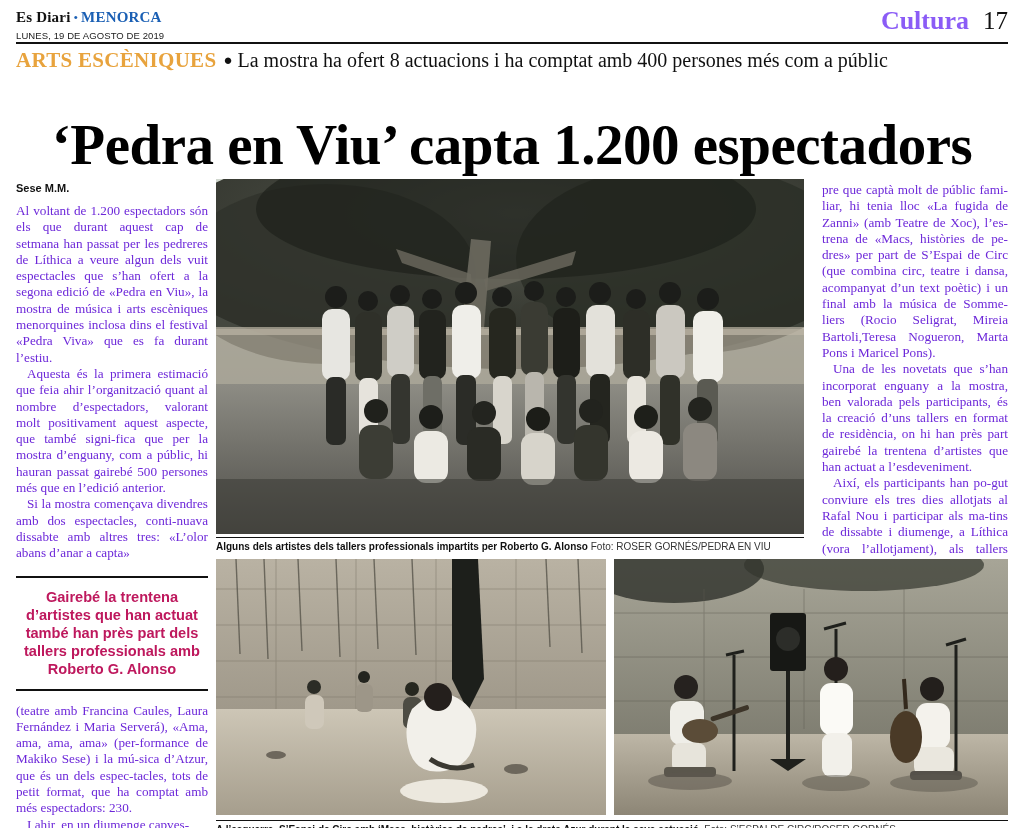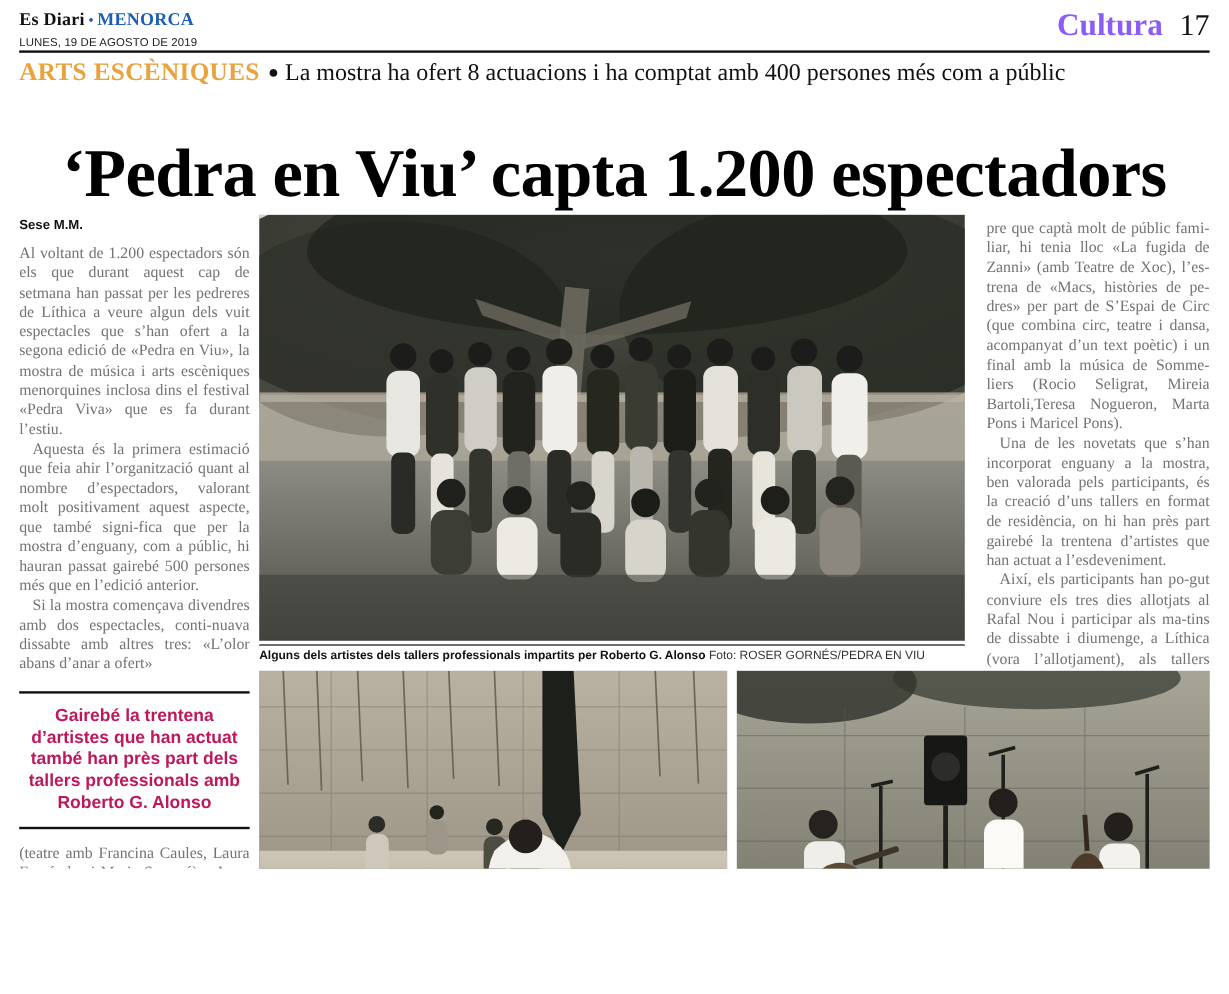--- a/index.html
+++ b/index.html
@@ -7,21 +7,21 @@
     padding: 0;
     background: #ffffff;
   }
   body {
     font-family: "Liberation Serif", serif;
     color: #000;
   }
   .page {
     position: relative;
     width: 1024px;
-    height: 724px;
+    height: 828px;
     background: #ffffff;
     overflow: hidden;
     box-sizing: border-box;
     padding: 12px;
   }
 
   
   .masthead {
     position: absolute;
     left: 16px;
@@ -150,21 +150,21 @@
     font-size: 11px;
     font-weight: bold;
     color: #111;
     margin-bottom: 9px;
   }
   .body-text {
     font-family: "Liberation Serif", serif;
     font-size: 13.2px;
     line-height: 16.3px;
     text-align: justify;
-    color: #737373;
+    color: #6d28d9;
     hyphens: auto;
   }
   .body-text p {
     margin: 0;
     text-indent: 0;
   }
   .body-text p + p {
     text-indent: 11px;
   }
 
@@ -277,21 +277,21 @@
     <span class="kicker-label">ARTS ESCÈNIQUES</span><span class="kicker-bullet">●</span><span class="kicker-text">La mostra ha ofert 8 actuacions i ha comptat amb 400 persones més com a públic</span>
   </div>
 
   <h1 class="headline">‘Pedra en Viu’ capta 1.200 espectadors</h1>
 
   <div class="col-left">
     <div class="byline">Sese M.M.</div>
     <div class="body-text">
       <p>Al voltant de 1.200 espectadors són els que durant aquest cap de setmana han passat per les pedreres de Líthica a veure algun dels vuit espectacles que s’han ofert a la segona edició de «Pedra en Viu», la mostra de música i arts escèniques menorquines inclosa dins el festival «Pedra Viva» que es fa durant l’estiu.</p>
       <p>Aquesta és la primera estimació que feia ahir l’organització quant al nombre d’espectadors, valorant molt positivament aquest aspecte, que també signi-fica que per la mostra d’enguany, com a públic, hi hauran passat gairebé 500 persones més que en l’edició anterior.</p>
-      <p>Si la mostra començava divendres amb dos espectacles, conti-nuava dissabte amb altres tres: «L’olor abans d’anar a ofert»</p>
+      <p>Si la mostra començava divendres amb dos espectacles, conti-nuava dissabte amb altres tres: «L’olor abans d’anar a capta»</p>
     </div>
     <div class="pullquote">Gairebé la trentena d’artistes que han actuat també han près part dels tallers professionals amb Roberto G. Alonso</div>
     <div class="body-text col-left-bottom">
       <p>(teatre amb Francina Caules, Laura Fernández i Maria Serverá), «Ama, ama, ama, ama» (per-formance de Makiko Sese) i la mú-sica d’Atzur, que és un dels espec-tacles, tots de petit format, que ha comptat amb més espectadors: 230.</p>
       <p>I ahir, en un diumenge capves-</p>
     </div>
   </div>
 
   <div class="col-right">
     <div class="body-text">

